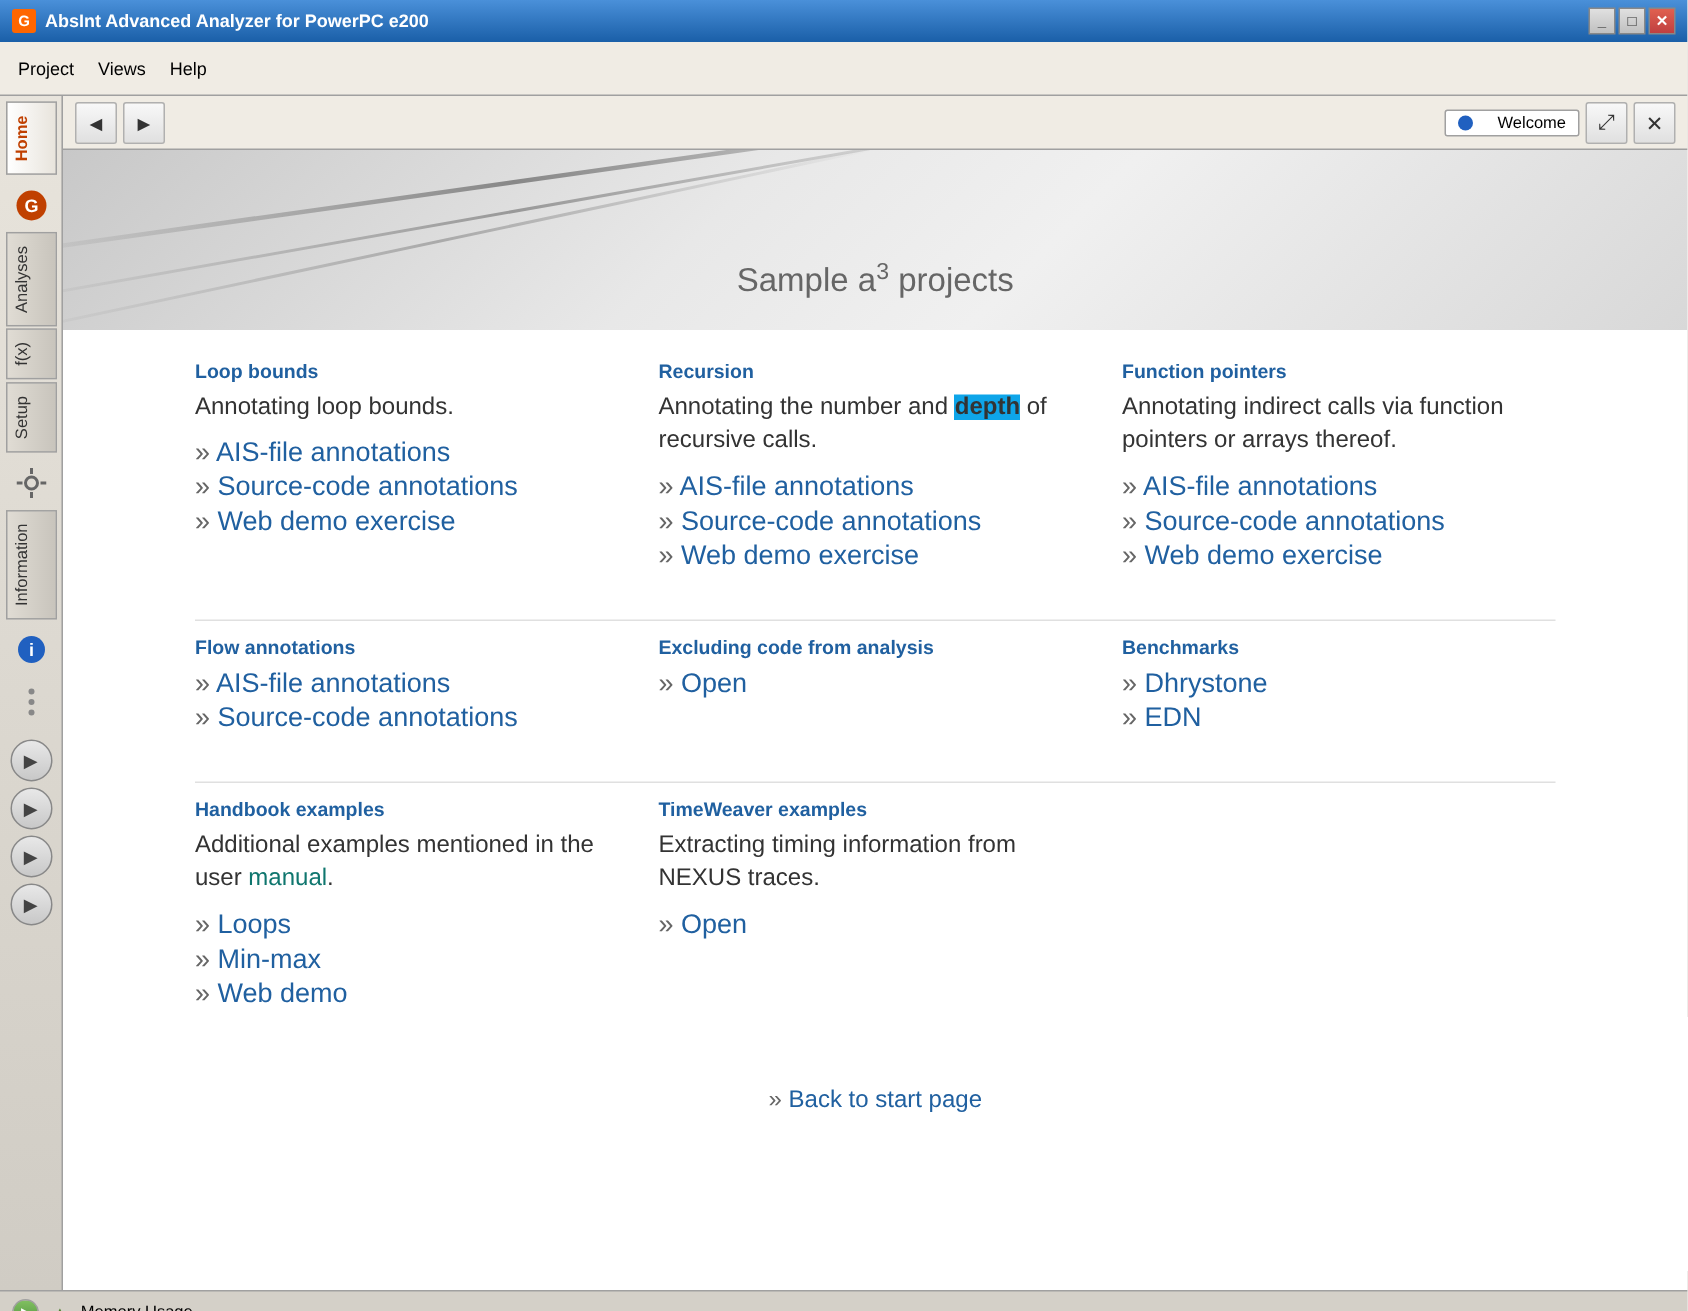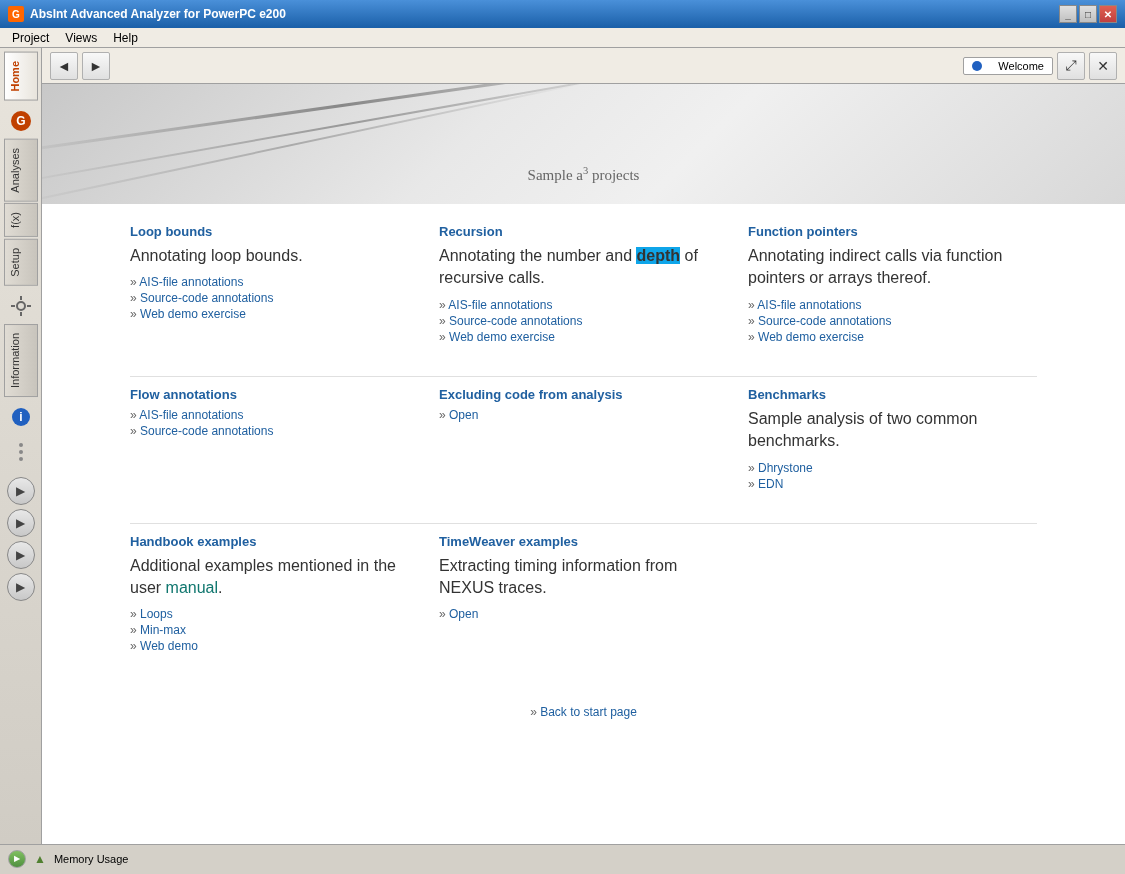--- a/index.html
+++ b/index.html
@@ -19,21 +19,21 @@
     }
     .title-bar-left { display: flex; align-items: center; gap: 6px; }
     .title-bar-icon { width: 16px; height: 16px; background: #ff6600; border-radius: 2px; display: flex; align-items: center; justify-content: center; font-size: 10px; color: white; font-weight: bold; }
     .title-bar-buttons { display: flex; gap: 2px; }
     .title-btn { width: 18px; height: 18px; border: 1px solid #888; background: linear-gradient(to bottom, #e0e0e0, #c0c0c0); color: #333; font-size: 10px; display: flex; align-items: center; justify-content: center; cursor: pointer; }
     .title-btn.close { background: linear-gradient(to bottom, #e06050, #c04040); color: white; }
 
     
     .menu-bar {
       background: #f0ece4;
-      height: 20px;
+      height: 36px;
       display: flex;
       align-items: center;
       padding: 0 4px;
       border-bottom: 1px solid #a0a0a0;
       font-size: 12px;
     }
     .menu-item { padding: 2px 8px; cursor: pointer; }
 
     
     .main-container { display: flex; height: calc(874px - 50px - 28px); }
@@ -131,46 +131,45 @@
       top: 60px; left: -50px;
       width: 600px; height: 2px;
       background: linear-gradient(to right, transparent, #aaa, transparent);
       transform: rotate(-12deg);
     }
     .banner-title {
       position: absolute;
       bottom: 20px;
       left: 50%;
       transform: translateX(-50%);
-      font-size: 15px;
+      font-size: 22px;
       color: #666;
       white-space: nowrap;
-      font-family: Liberation Serif, serif;
     }
 
     
     .projects-grid {
       padding: 20px 88px;
     }
     .grid-row { display: flex; gap: 20px; margin-bottom: 30px; }
     .project-card { flex: 1; }
     .project-title { font-size: 13px; font-weight: bold; color: #2060a0; margin-bottom: 6px; }
     .project-desc { font-size: 16px; color: #333; margin-bottom: 8px; line-height: 1.4; }
     .project-desc .highlight { font-weight: bold; background: #0ea5e9; }
-    .project-link { font-size: 12px; color: #2060a0; text-decoration: none; display: block; margin-bottom: 2px; cursor: pointer; }
+    .project-link { font-size: 18px; color: #2060a0; text-decoration: none; display: block; margin-bottom: 2px; cursor: pointer; }
     .project-link::before { content: '» '; color: #666; }
 
     
     .row-divider { border: none; border-top: 1px solid #e0e0e0; margin: 10px 0; }
 
     
     .back-section {
       text-align: center;
       padding: 20px;
-      font-size: 12px;
+      font-size: 16px;
       color: #2060a0;
     }
     .back-link { color: #2060a0; cursor: pointer; text-decoration: none; }
     .back-link::before { content: '» '; color: #666; }
 
     
     .status-bar {
       background: #d4d0c8;
       height: 28px;
       display: flex;
@@ -338,21 +337,20 @@
             <a class="project-link">Source-code annotations</a>
           </div>
 
           <div class="project-card">
             <div class="project-title">Excluding code from analysis</div>
             <a class="project-link">Open</a>
           </div>
 
           <div class="project-card">
             <div class="project-title">Benchmarks</div>
-            <div class="project-desc">Sample analysis of two common benchmarks.</div>
             <a class="project-link">Dhrystone</a>
             <a class="project-link">EDN</a>
           </div>
         </div>
 
         <hr class="row-divider">
 
         <div class="grid-row">
           <div class="project-card">
             <div class="project-title">Handbook examples</div>

